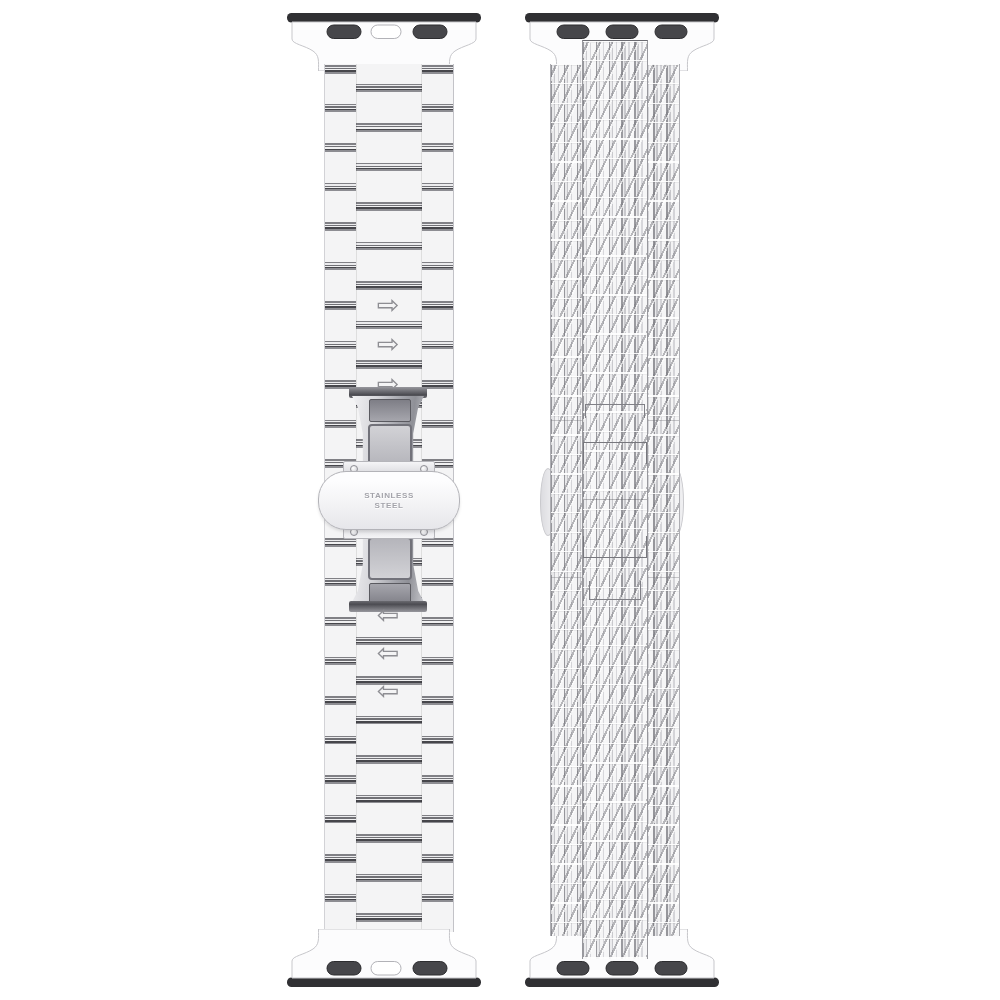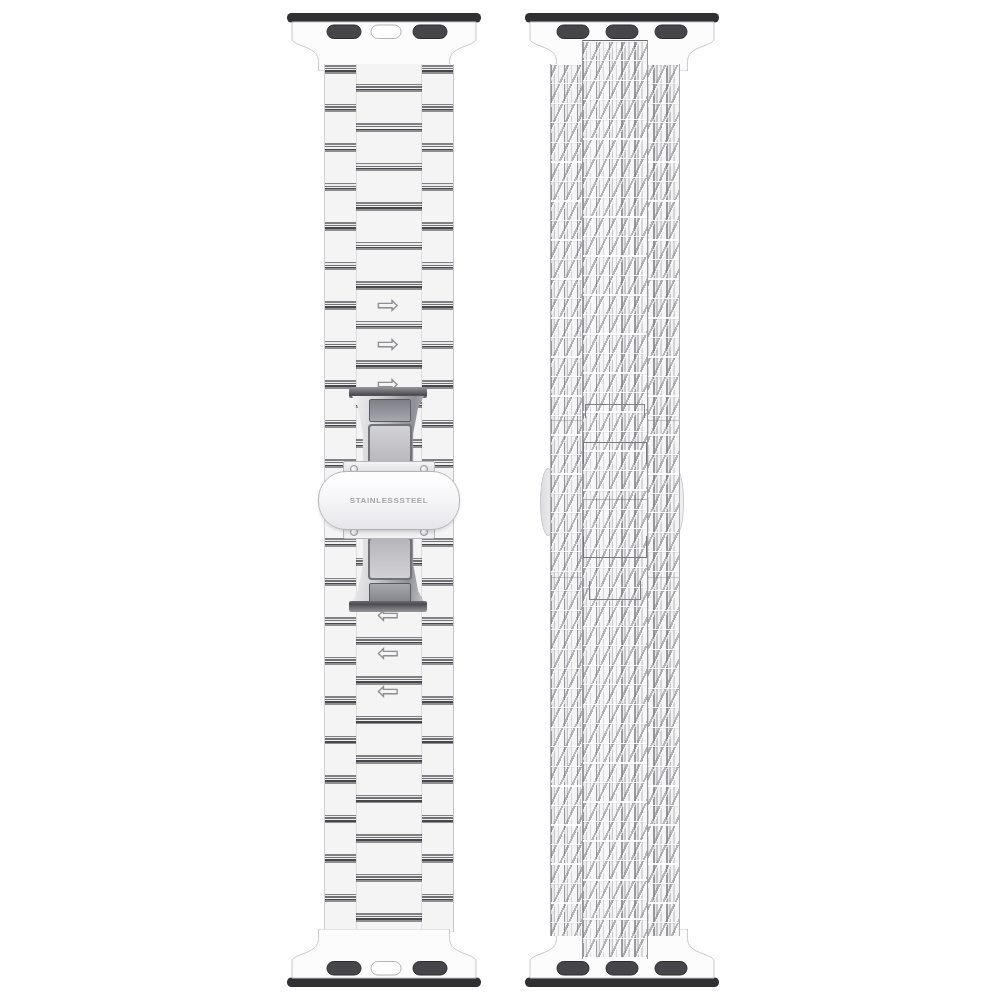--- a/index.html
+++ b/index.html
@@ -55,21 +55,21 @@
   .plate{position:absolute;left:343px;width:90px;height:13px;border:1px solid #b5b5ba;
     border-radius:2px;background:linear-gradient(180deg,#f5f5f7,#d8d8dc);}
   #plate-top{top:461px;} #plate-bottom{top:524px;background:linear-gradient(180deg,#d8d8dc,#f5f5f7);}
   .screw{position:absolute;width:6px;height:6px;border-radius:50%;border:1px solid #8e8e94;
     background:radial-gradient(circle at 35% 35%,#ffffff,#c9c9cf);}
   #sc1{left:350px;top:465px;} #sc2{left:420px;top:465px;}
   #sc3{left:350px;top:528px;} #sc4{left:420px;top:528px;}
   #clasp-oval{position:absolute;left:318px;top:471px;width:140px;height:57px;border-radius:28px;
     background:linear-gradient(180deg,#fdfdfe 15%,#f2f2f4 60%,#e6e6ea);
     border:1px solid #b3b3b8;box-shadow:0 2px 3px rgba(0,0,0,.10);
-    display:flex;align-items:center;justify-content:center;}
+    display:flex;flex-direction:column;align-items:center;justify-content:center;}
   .engrave{font-size:8px;font-weight:bold;letter-spacing:.6px;color:#a3a3aa;
     line-height:10px;text-shadow:0 1px 0 rgba(255,255,255,.95);}
 
   
   .bulge{position:absolute;top:468px;width:14px;height:66px;border-radius:50%;
     border:1px solid #c9c9cd;background:linear-gradient(90deg,#dcdce0,#f1f1f3);}
   #bulge-l{left:540px;} #bulge-r{left:668px;}
   .mesh{position:absolute;left:550px;top:64px;width:128px;height:872px;
     border-left:1px solid #aeaeb3;border-right:1px solid #aeaeb3;background-color:#f2f2f3;
     background-image:

